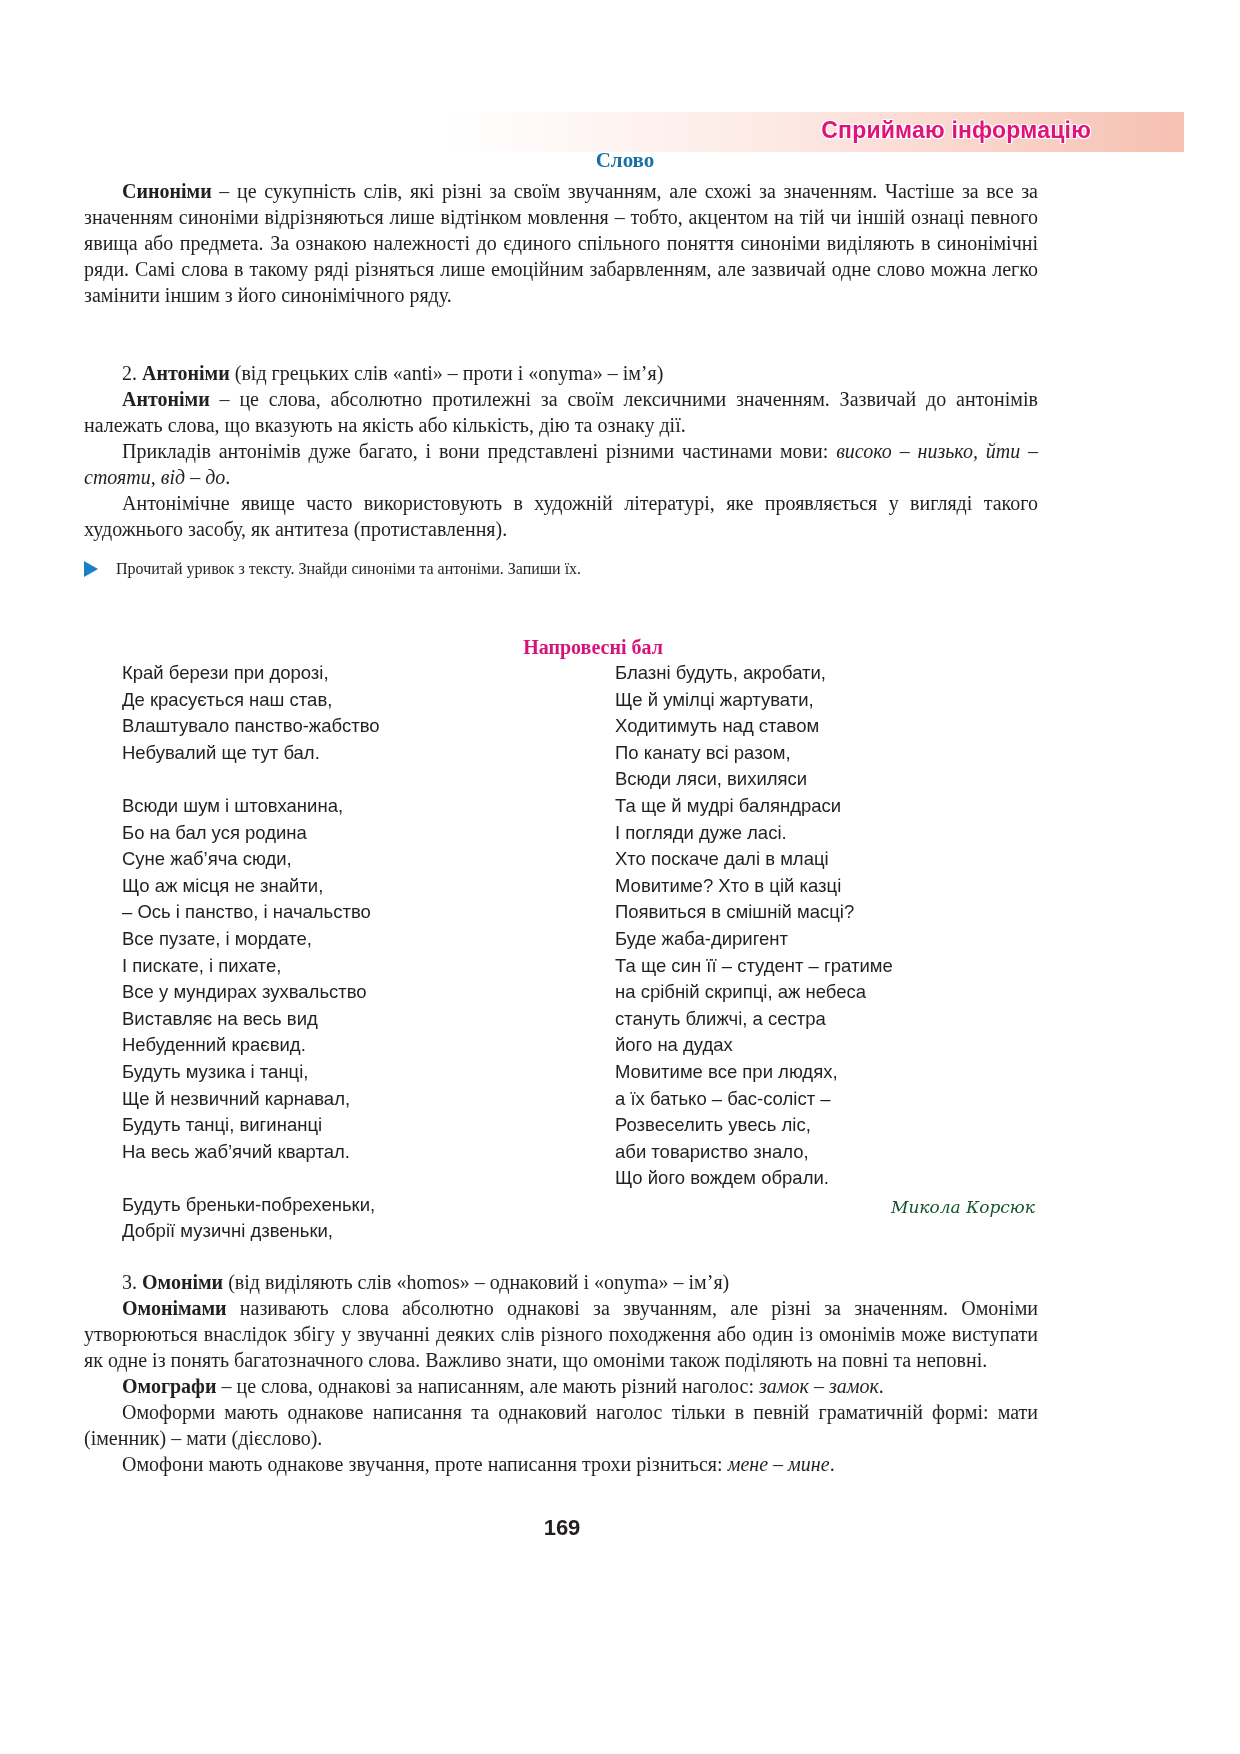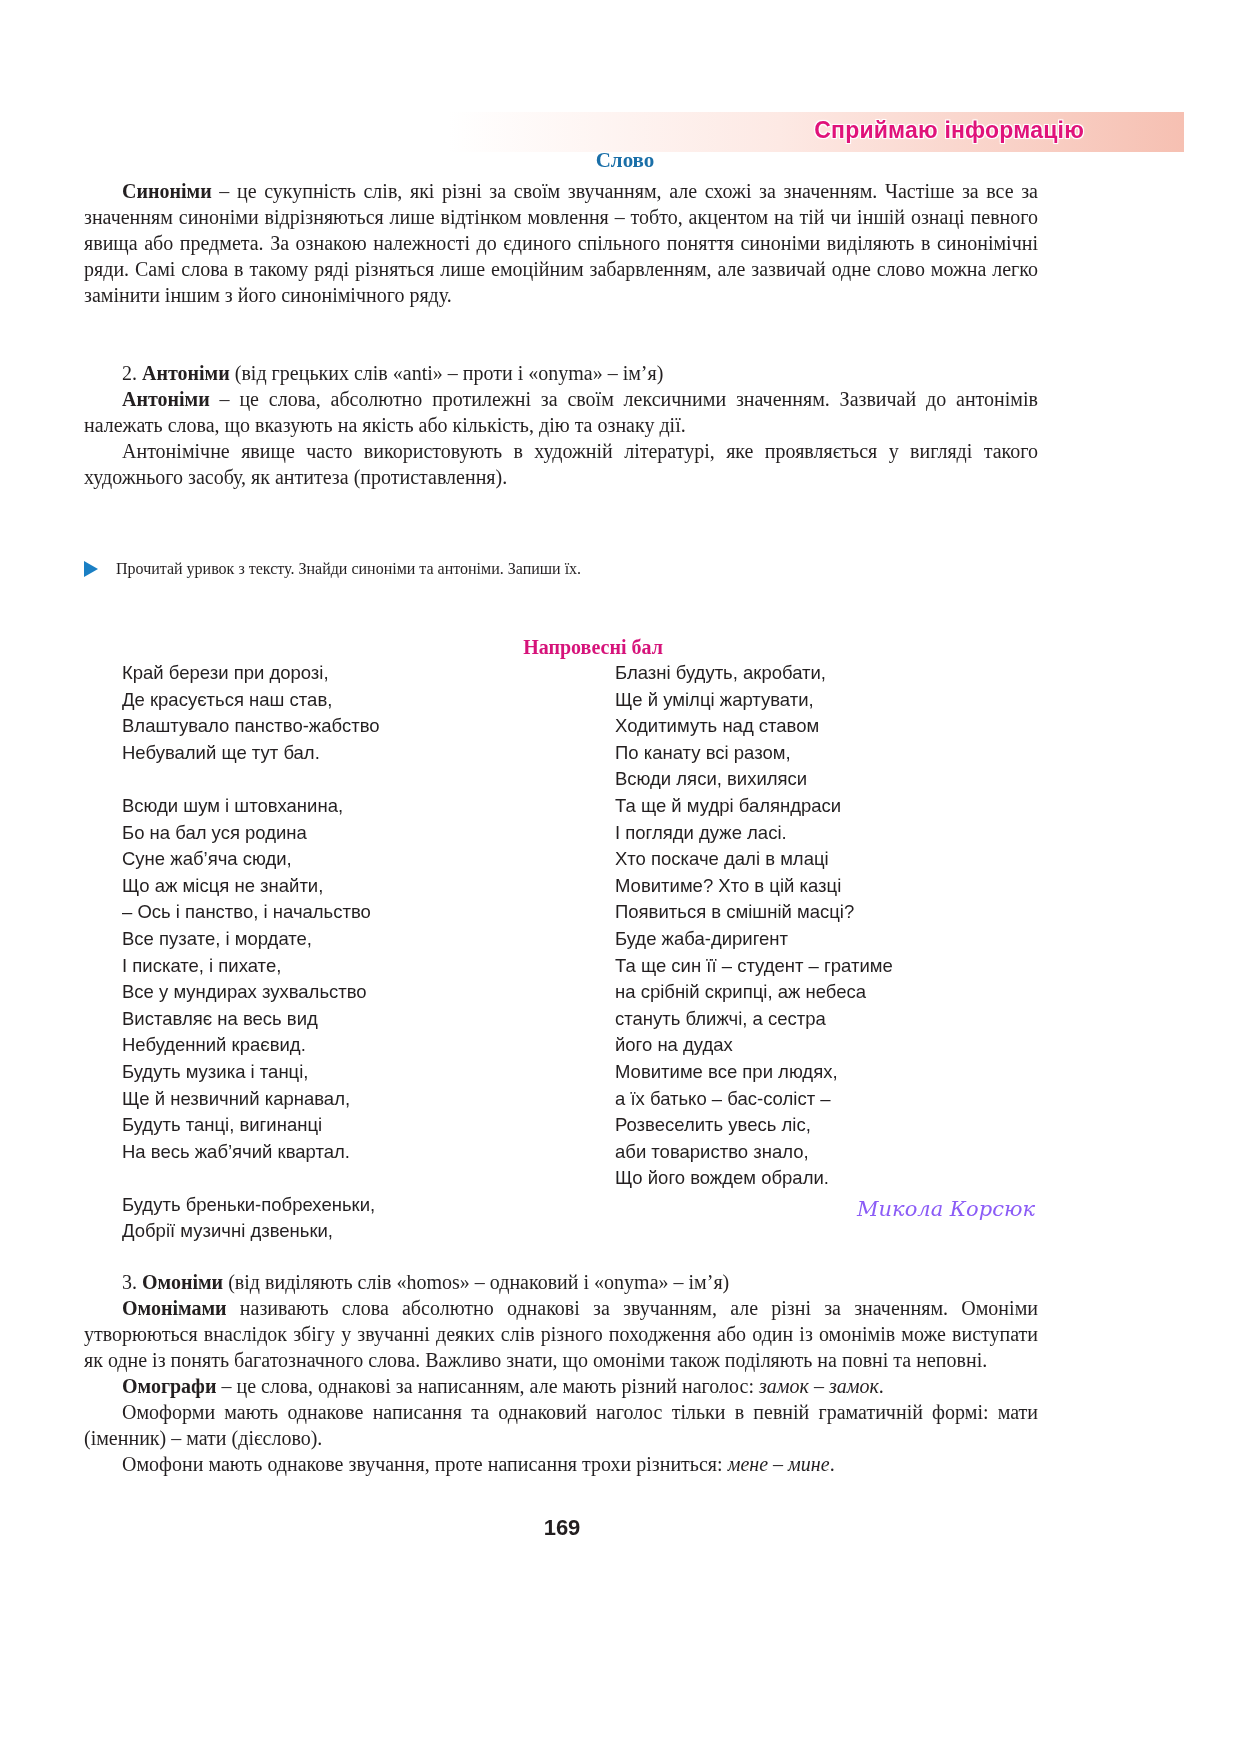--- a/index.html
+++ b/index.html
@@ -2,21 +2,21 @@
 <html><head>
   <meta charset="utf-8">
   <style>
     html, body { margin: 0; padding: 0; background: #ffffff; }
     body { width: 1240px; height: 1754px; position: relative; overflow: hidden; color: #231f20; }
     .banner {
       position: absolute; left: 448px; top: 112px; width: 736px; height: 40px;
       background: linear-gradient(to right, #ffffff 0%, #fde9e4 45%, #f6c0b2 100%);
     }
     .banner-title {
-      position: absolute; right: 100px; top: 5px;
+      position: absolute; right: 93px; top: 5px;
       font-family: "Liberation Sans", sans-serif; font-weight: bold; font-size: 23px;
       color: #e0137a;
       text-shadow: -1px -1px 0 #fff, 1px -1px 0 #fff, -1px 1px 0 #fff, 1px 1px 0 #fff, 0 0 3px #fff;
       letter-spacing: 0.2px;
     }
     .section-title {
       position: absolute; left: 0; width: 1240px; top: 148px; text-align: center;
       font-family: "Liberation Serif", serif; font-weight: bold; font-size: 21px; color: #1a6fa8;
       padding-left: 0px;
     }
@@ -44,21 +44,21 @@
       margin-left: -27px;
     }
     .poem-col {
       position: absolute; font-family: Liberation Sans, sans-serif; font-size: 18.5px; line-height: 26.6px;
       color: #231f20; white-space: nowrap;
     }
     .poem-col .line { display: block; height: 26.6px; }
     .poem-col .gap { display: block; height: 26.6px; }
     .author {
       position: absolute; right: 205px; top: 1197px;
-      font-family: "DejaVu Serif", serif; font-style: italic; font-size: 21px; color: #8b5cf6;
+      font-family: "DejaVu Serif", serif; font-style: italic; font-size: 17px; color: #14532d;
     }
     .page-num {
       position: absolute; left: 0; width: 1240px; top: 1515px; text-align: center;
       font-family: "Liberation Sans", sans-serif; font-weight: bold; font-size: 22px; color: #231f20;
       margin-left: -58px;
     }
   </style>
 </head>
 <body>
 
@@ -70,20 +70,21 @@
   <span>Слово</span>
 </div>
 
 <div class="text" style="top:178px;">
   <p><b>Синоніми</b><span> – це сукупність слів, які різні за своїм звучанням, але схожі за значенням. Частіше за все за значенням синоніми відрізняються лише відтінком мовлення – тобто, акцентом на тій чи іншій ознаці певного явища або предмета. За ознакою належності до єдиного спільного поняття синоніми виділяють в синонімічні ряди. Самі слова в такому ряді різняться лише емоційним забарвленням, але зазвичай одне слово можна легко замінити іншим з його синонімічного ряду.</span></p>
 </div>
 
 <div class="text" style="top:360px;">
   <p><span>2. </span><b>Антоніми</b><span> (від грецьких слів «anti» – проти і «onyma» – ім’я)</span></p>
   <p><b>Антоніми</b><span> – це слова, абсолютно протилежні за своїм лексичними значенням. Зазвичай до антонімів належать слова, що вказують на якість або кількість, дію та ознаку дії.</span></p>
+  <p><span>Прикладів антонімів дуже багато, і вони представлені різними частинами мови: </span><i>високо – низько, йти – стояти, від – до</i><span>.</span></p>
   <p><span>Антонімічне явище часто використовують в художній літературі, яке проявляється у вигляді такого художнього засобу, як антитеза (протиставлення).</span></p>
 </div>
 
 <div class="task">
   <span class="arrow"></span><span>Прочитай уривок з тексту. Знайди синоніми та антоніми. Запиши їх.</span>
 </div>
 
 <div class="poem-title">Напровесні бал</div>
 
 <div class="poem-col" id="poem-left" style="left:122px; top:660px;">

